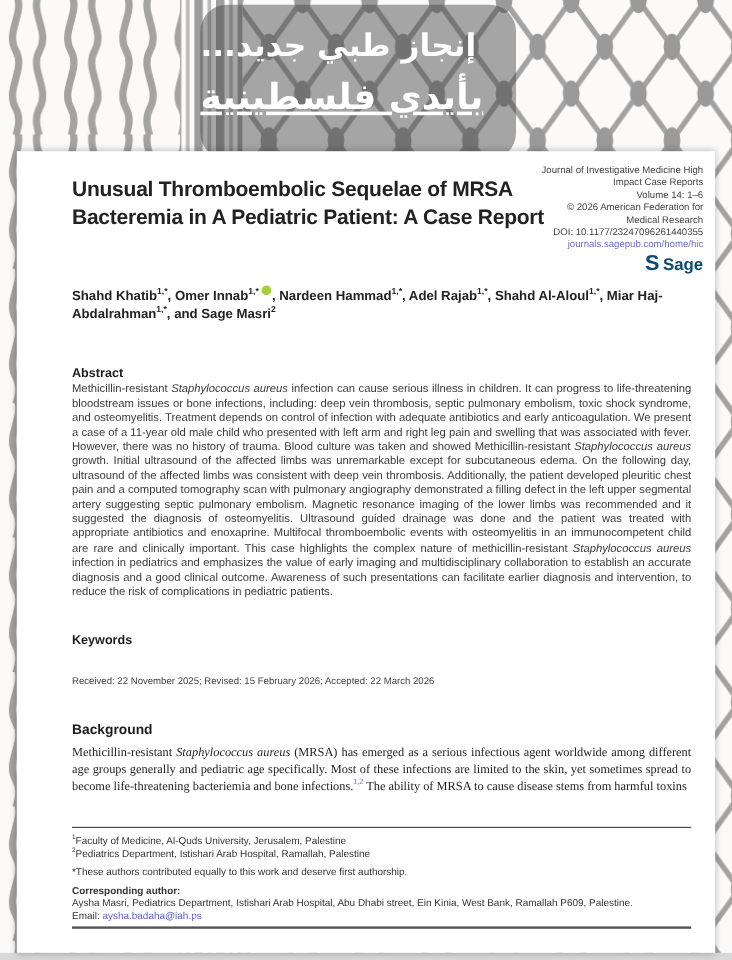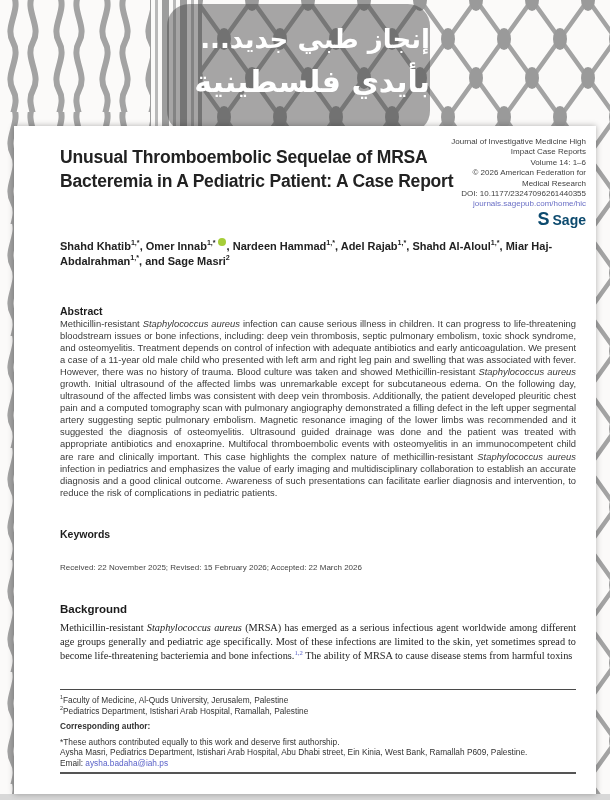--- a/index.html
+++ b/index.html
@@ -1,24 +1,24 @@
 <!DOCTYPE html>
 <html><head>
 <meta charset="utf-8">
 <style>
   html,body{margin:0;padding:0;background:#e9e9e9;}
   .stage{position:relative;width:610px;height:800px;overflow:hidden;background:#fbfaf9;
          font-family:"Liberation Sans",sans-serif;}
   .pattern{position:absolute;left:0;top:0;}
   .overlay-box{position:absolute;left:167px;top:4px;width:263px;height:129px;
                border-radius:22px;background:rgba(70,70,70,0.47);
-               text-align:right;color:#ffffff;font-family:"DejaVu Sans",sans-serif;
+               text-align:left;color:#ffffff;font-family:"DejaVu Sans",sans-serif;
                font-weight:bold;padding-top:14px;box-sizing:border-box;}
   .ov1{font-size:26px;line-height:42px;}
-  .ov2{font-size:30px;line-height:44px;}
+  .ov2{font-size:30px;line-height:44px;text-decoration:underline;}
   .paper{position:absolute;left:14px;top:126px;width:582px;height:668px;background:#ffffff;
          box-shadow:0 0 6px rgba(0,0,0,0.30);}
   .journal-info{position:absolute;top:11px;right:10px;text-align:right;
                 font-size:8px;line-height:10.4px;color:#3f3f3f;}
   .jlink{color:#6a6fc5;}
   .sage{margin-top:4px;color:#0c4a6e;font-weight:bold;font-size:14px;}
   .sage-s{font-size:18px;font-weight:800;margin-right:3px;}
   .title{position:absolute;left:46px;top:20px;width:400px;margin:0;
          font-size:17.5px;line-height:23.5px;font-weight:bold;color:#222222;letter-spacing:-0.2px;}
   .authors{position:absolute;left:46px;top:112px;width:516px;margin:0;
@@ -111,22 +111,22 @@
     <p class="dates">Received: 22 November 2025; Revised: 15 February 2026; Accepted: 22 March 2026</p>
 
     <h2 class="h-sec h-background">Background</h2>
     <p class="bgtext"><span>Methicillin-resistant </span><span class="it">Staphylococcus aureus</span><span> (MRSA) has emerged as a serious infectious agent worldwide among different age groups generally and pediatric age specifically. Most of these infections are limited to the skin, yet sometimes spread to become life-threatening bacteriemia and bone infections.</span><sup class="link">1,2</sup><span> The ability of MRSA to cause disease stems from harmful toxins</span></p>
 
     <div class="rule rule1"></div>
 
     <div class="footnotes">
       <p><sup>1</sup><span>Faculty of Medicine, Al-Quds University, Jerusalem, Palestine</span></p>
       <p><sup>2</sup><span>Pediatrics Department, Istishari Arab Hospital, Ramallah, Palestine</span></p>
+      <p class="fn-gap">*These authors contributed equally to this work and deserve first authorship.</p>
       <p class="fn-gap bold">Corresponding author:</p>
-      <p class="fn-gap">*These authors contributed equally to this work and deserve first authorship.</p>
       <p>Aysha Masri, Pediatrics Department, Istishari Arab Hospital, Abu Dhabi street, Ein Kinia, West Bank, Ramallah P609, Palestine.</p>
       <p><span>Email: </span><span class="link">aysha.badaha@iah.ps</span></p>
     </div>
 
     <div class="rule rule2"></div>
 
   </div>
 </div>
 
 </body></html>

